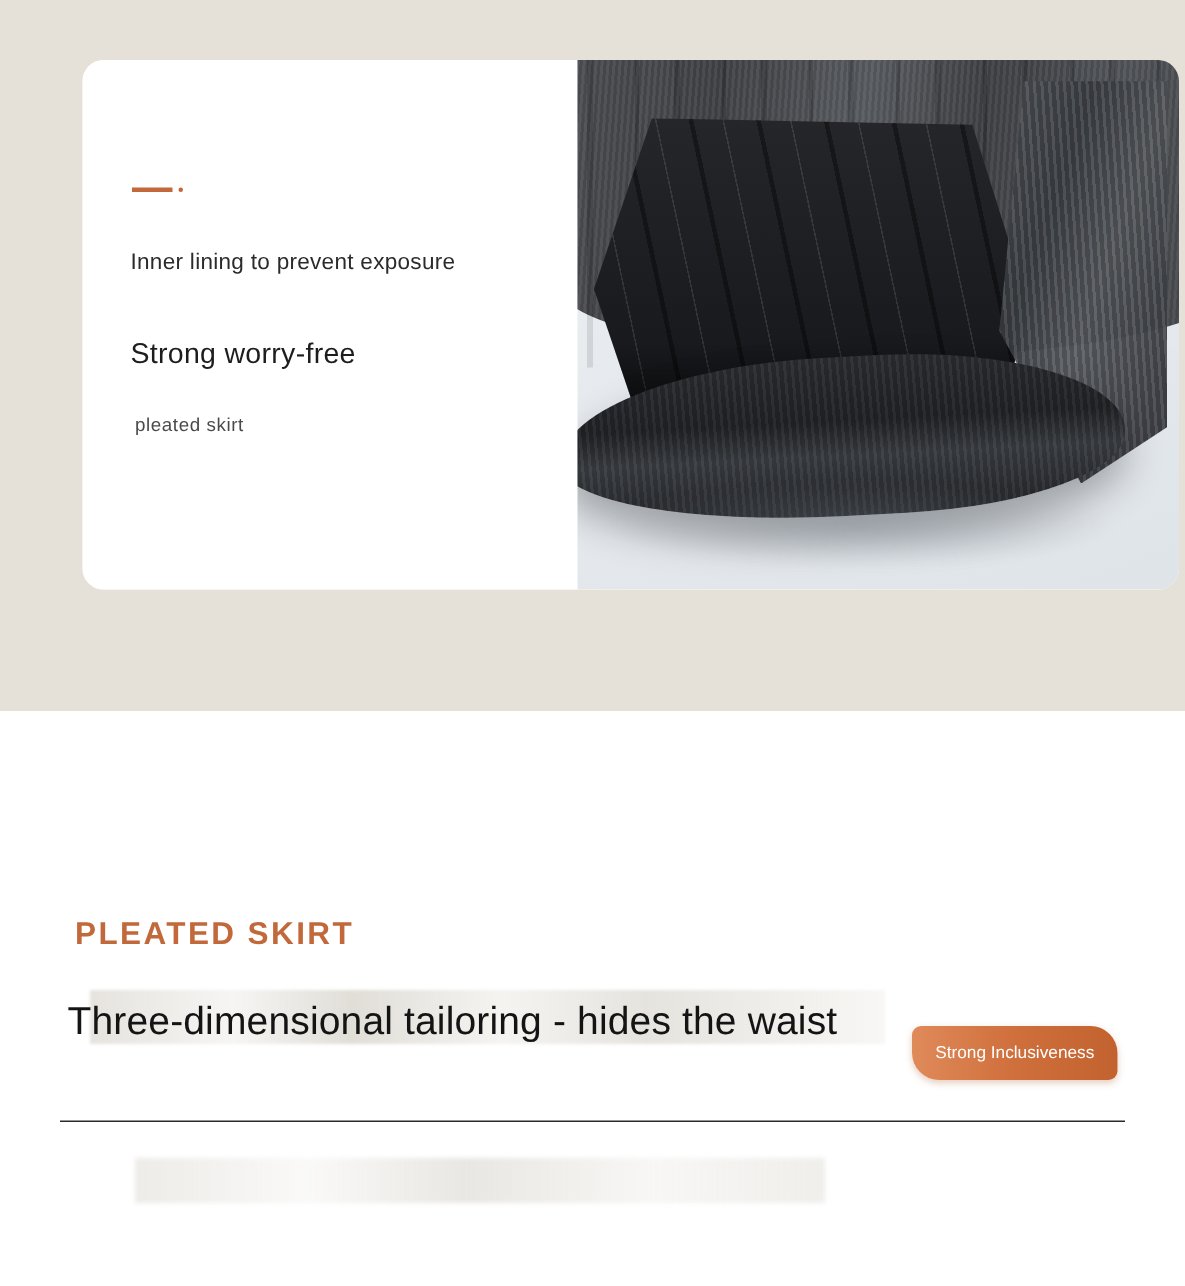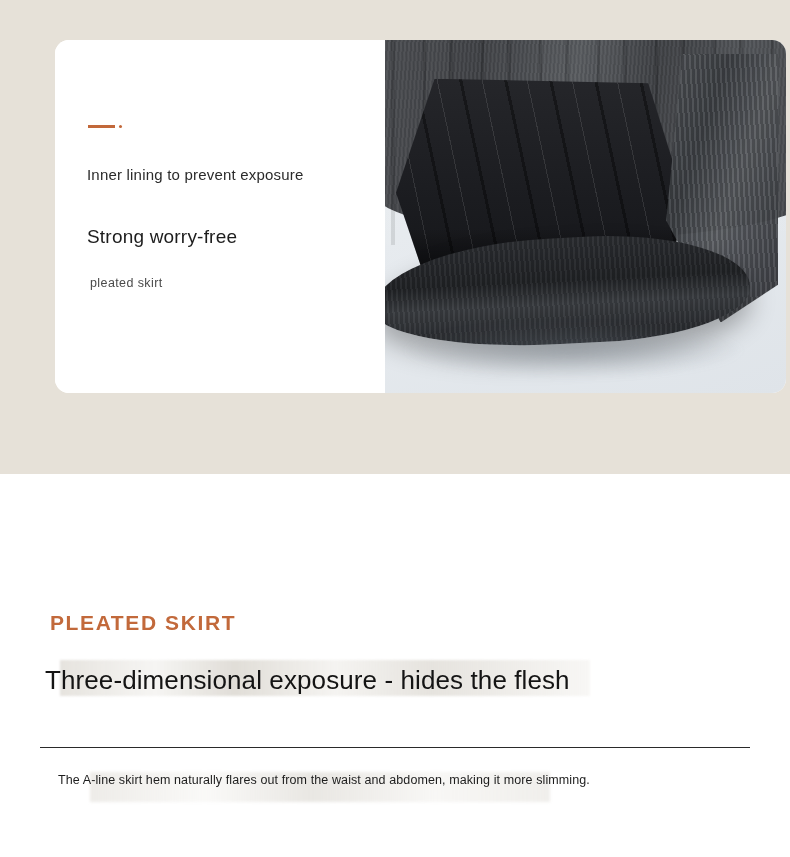--- a/index.html
+++ b/index.html
@@ -321,18 +321,18 @@
       </div>
 
     </div>
   </section>
 
   <section class="bottom-section">
     <div class="ghost-band"></div>
     <div class="ghost-band2"></div>
 
     <div class="kicker">PLEATED SKIRT</div>
-    <div class="headline">Three-dimensional exposure - hides the flesh</div>
+    <div class="headline">Three-dimensional tailoring - hides the waist</div>
+    <div class="badge">Strong Inclusiveness</div>
     <div class="rule"></div>
-    <div class="subtext">The A-line skirt hem naturally flares out from the waist and abdomen, making it more slimming.</div>
   </section>
 
 </div>
 
 </body></html>

